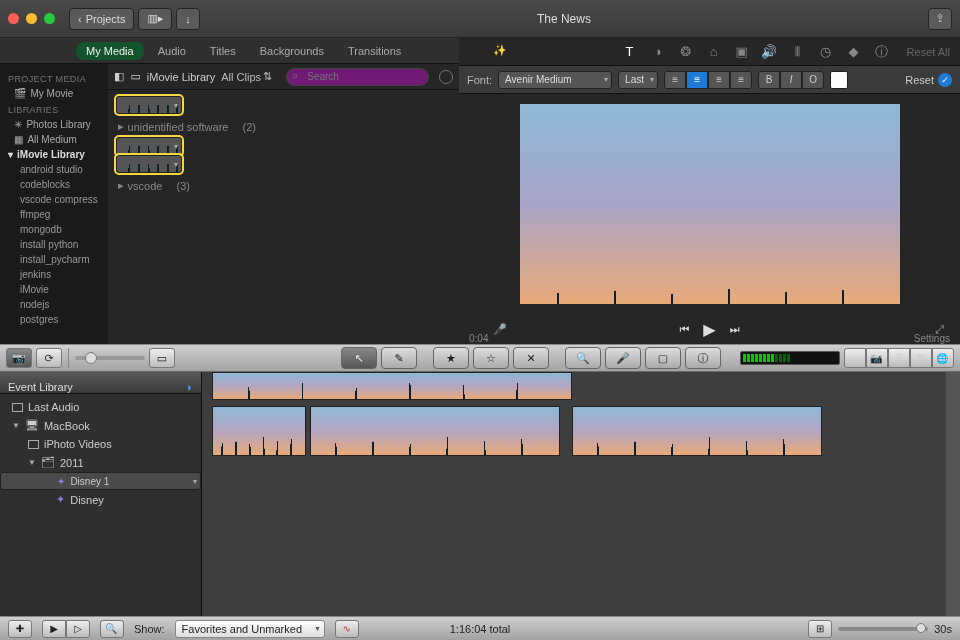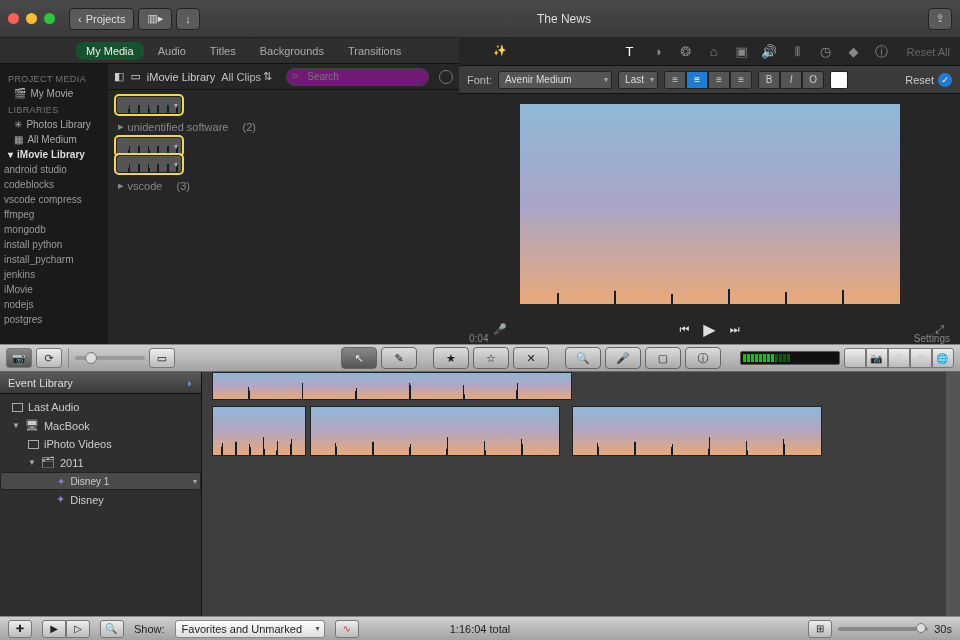--- a/index.html
+++ b/index.html
@@ -24,21 +24,21 @@
   .tabsrow { height:26px; background:#2f2f2f; display:flex;align-items:center; padding-left:76px; gap:4px; border-bottom:1px solid #111;}
   .tab { padding:3px 10px; color:#aaa; font-size:11px; cursor:pointer;}
   .tab.active { background:#14532d; border-radius:8px; color:#eee;}
 
   
   .leftcols { flex:1; display:flex; overflow:hidden;}
   .sidebar { width:108px; background:#1a1a1a; padding:6px 0; overflow-y:auto; font-size:10px;}
   .sb-head { color:#777; font-size:9px; padding:4px 8px 2px; text-transform:uppercase; letter-spacing:0.4px;}
   .sb-item { padding:2px 8px 2px 14px; color:#aaa; cursor:pointer; display:flex;align-items:center;gap:4px;}
   .sb-item.bold { color:#ddd; font-weight:600; padding-left:8px;}
-  .sb-sub { padding-left:4px; color:#999;}
+  .sb-sub { padding-left:20px; color:#999;}
 
   .browser { flex:1; background:#262626; display:flex; flex-direction:column;}
   .browser-hdr { height:26px; display:flex;align-items:center;padding:0 6px;gap:6px;border-bottom:1px solid #111;}
   .bh-title { color:#ccc; font-size:11px; flex:0 0 auto;}
   .bh-filter { margin-left:auto; display:flex;align-items:center;gap:2px;color:#bbb;}
   .bh-search { flex:1; margin-left:8px; position:relative;}
   .bh-search input{ width:100%; height:18px; background:#701a75;border:1px solid #444;border-radius:9px;color:#aaa;padding:0 8px 0 20px;font-size:10px;}
   .bh-search::before { content:"⌕"; position:absolute;left:6px;top:1px;color:#777;}
   .bh-circle{width:14px;height:14px;border:1.5px solid #777;border-radius:50%;margin-left:4px;}
 
@@ -97,21 +97,21 @@
   .tool.on{background:linear-gradient(#888,#555);color:#eee;}
   .lw-right{margin-left:auto;display:flex;align-items:center;gap:4px;}
   .meter{width:100px;height:14px;background:#111;border:1px solid #555;border-radius:2px;display:flex;align-items:center;padding:0 2px;gap:1px;}
   .mseg{width:3px;height:8px;background:#0c0;}
   .mseg.dim{background:#060;}
   .rbtn{width:22px;height:20px;background:linear-gradient(#eee,#bbb);border:1px solid #777;display:flex;align-items:center;justify-content:center;font-size:10px;cursor:pointer;}
   .rbtn:first-of-type{border-radius:3px 0 0 3px;} .rbtn:last-of-type{border-radius:0 3px 3px 0;}
 
   .lw-body{flex:1;display:flex;}
   .ev-panel{width:202px;background:#2f2f2f;display:flex;flex-direction:column;border-right:1px solid #111;}
-  .ev-hdr{height:22px;background:linear-gradient(#5a5a5a,#3a3a3a);display:flex;align-items:center;padding:0 8px;color:#ddd;font-size:11px;border-bottom:1px solid #111;justify-content:space-between;}
+  .ev-hdr{height:22px;background:linear-gradient(#5a5a5a,#3a3a3a);display:flex;align-items:flex-end;padding:0 8px;color:#ddd;font-size:11px;border-bottom:1px solid #111;justify-content:space-between;}
   .ev-list{flex:1;padding:4px 0;font-size:11px;}
   .ev-item{padding:3px 8px 3px 24px;color:#ccc;display:flex;align-items:center;gap:5px;cursor:pointer;}
   .ev-item.l1{padding-left:12px;}
   .ev-item.l2{padding-left:28px;}
   .ev-item.l4{padding-left:56px;}
   .ev-item.sel{background:#4a4a4a;}
   .tri{font-size:8px;color:#aaa;}
   .ico-sq{width:11px;height:9px;border:1px solid #aaa;display:inline-block;}
   .ico-star{color:#8a7fd9;}
 

